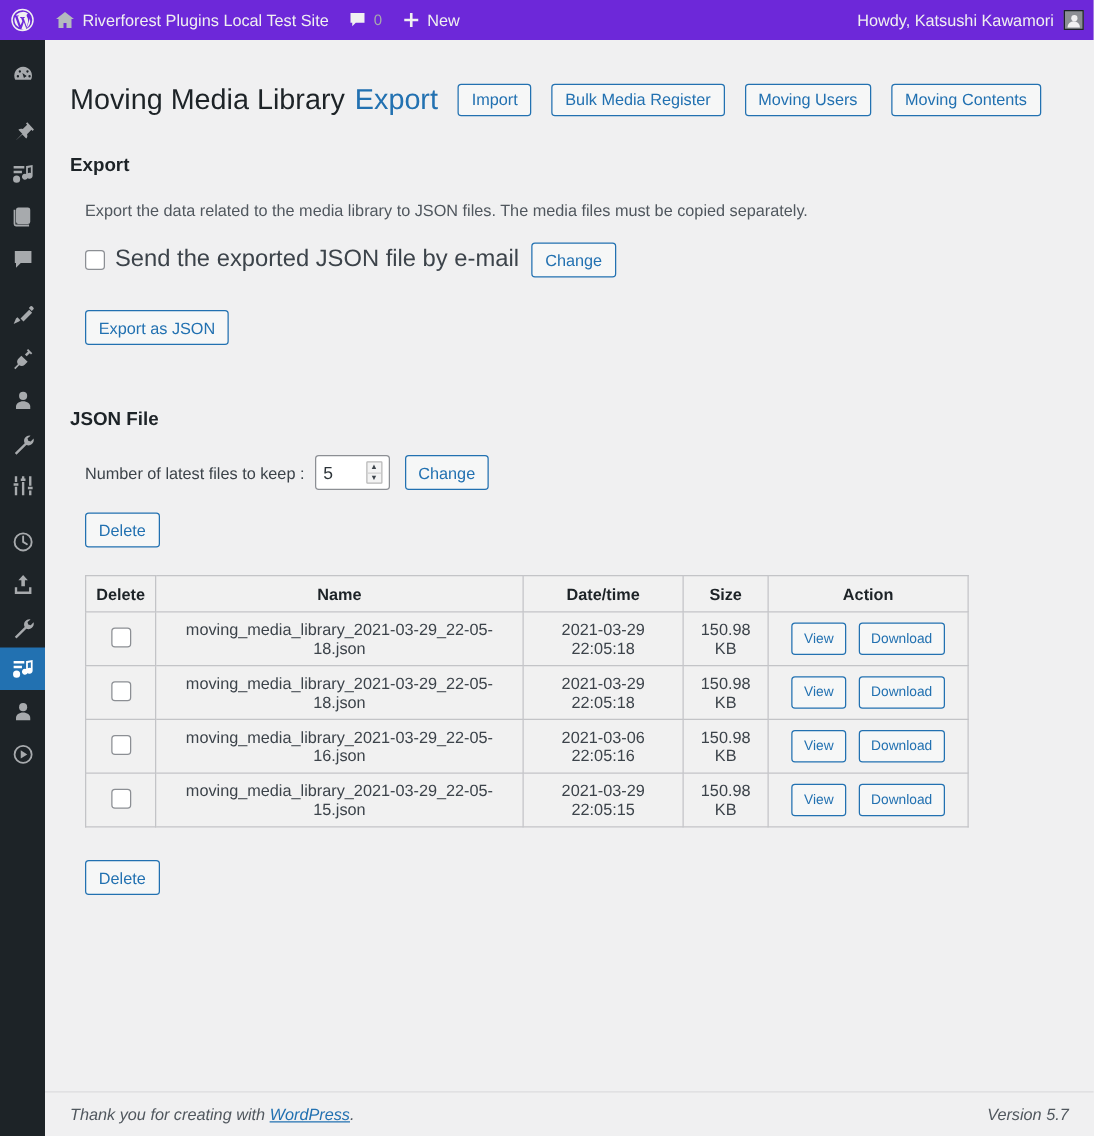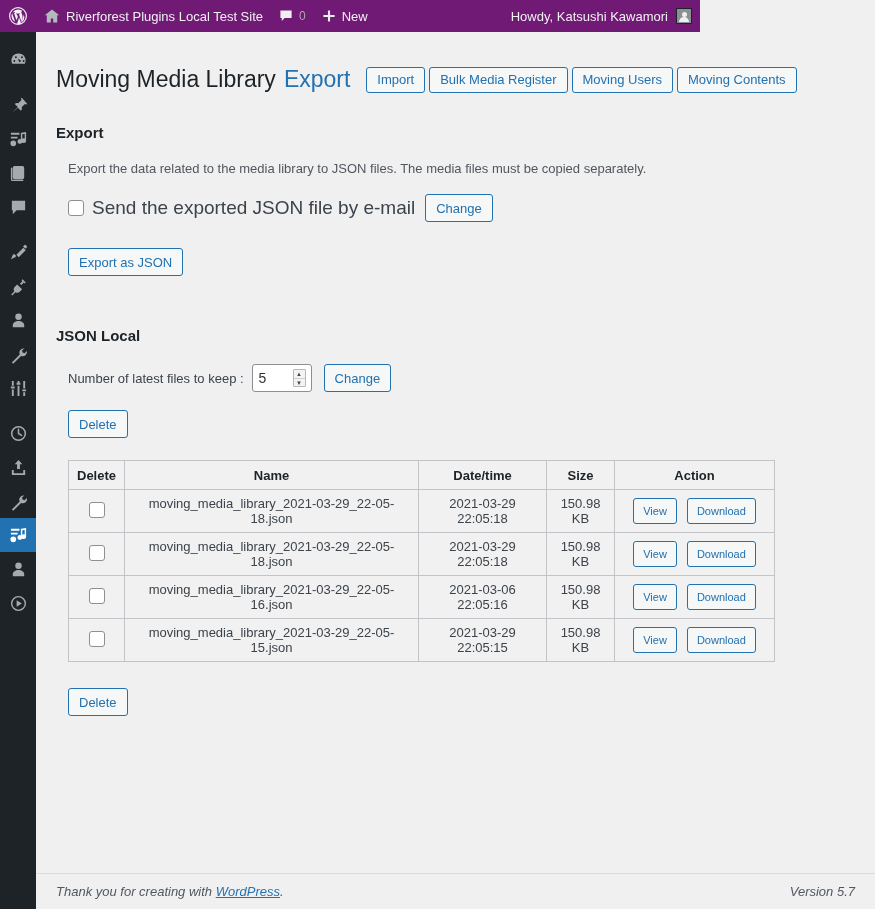--- a/index.html
+++ b/index.html
@@ -12,22 +12,22 @@
     font-size: 13px;
     color: #3c434a;
     overflow: hidden;
     position: relative;
   }
 
   
   #adminbar {
     position: absolute;
     top: 0; left: 0;
-    width: 700px; height: 32px;
-    background: #701a75;
+    width: 875px; height: 32px;
+    background: #6d28d9;
     color: #f0f0f1;
     display: flex;
     align-items: center;
     font-size: 13px;
     z-index: 30;
   }
   .ab-item {
     display: flex;
     align-items: center;
     height: 32px;
@@ -108,21 +108,21 @@
     font-weight: 400;
     line-height: 1.3;
     margin: 14px 0 12px 0;
     padding: 9px 0 4px 0;
     color: #1d2327;
     display: flex;
     align-items: center;
     flex-wrap: wrap;
   }
   h1.page-title .accent { color: #2271b1; margin-left: 8px; }
-  h1.page-title .nav-buttons { display: inline-flex; gap: 4px; margin-left: 16px; }
+  h1.page-title .nav-buttons { display: inline-flex; gap: 16px; margin-left: 16px; }
 
   .button {
     display: inline-flex;
     align-items: center;
     justify-content: center;
     background: #f6f7f7;
     border: 1px solid #2271b1;
     border-radius: 3px;
     color: #2271b1;
     font-size: 13px;
@@ -475,21 +475,21 @@
     <div class="row-line">
       <input type="checkbox" class="chk" style="">
       <span class="chk-label">Send the exported JSON file by e-mail</span>
       <button class="button">Change</button>
     </div>
 
     <div class="btn-block tall">
       <button class="button">Export as JSON</button>
     </div>
 
-    <h2 class="json-title" style="margin-top:42px;">JSON Local</h2>
+    <h2 class="json-title" style="margin-top:42px;">JSON File</h2>
 
     <div class="row-line">
       <span class="label-inline">Number of latest files to keep :</span>
       <span class="spin-wrap">
         <input type="text" class="num-input" value="5" style="">
         <span class="spinner-btns">
           <span>▲</span>
           <span>▼</span>
         </span>
       </span>

